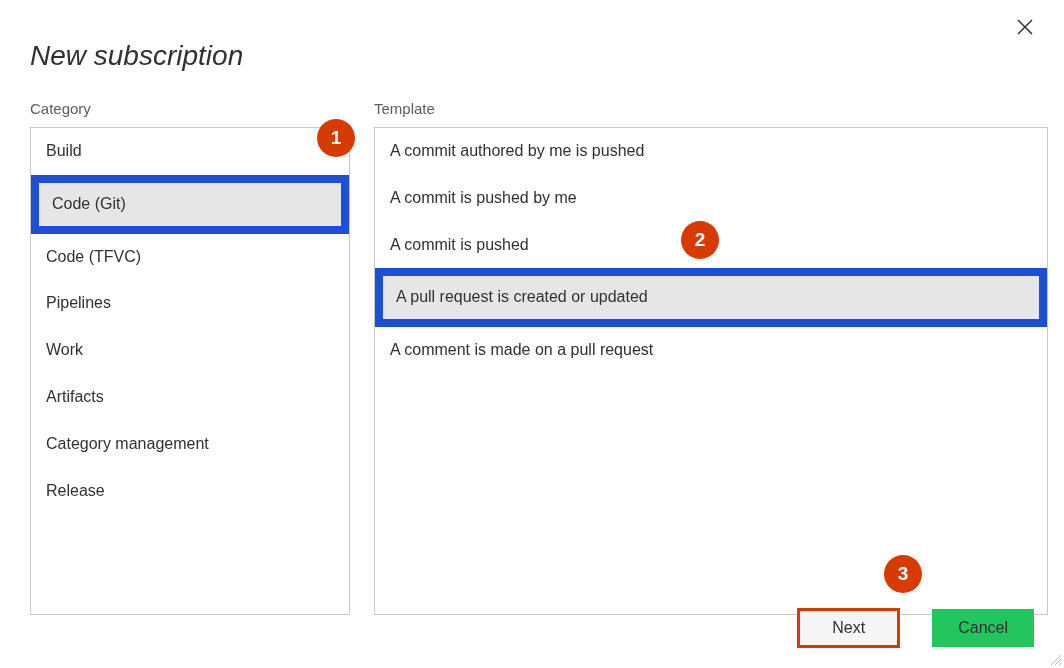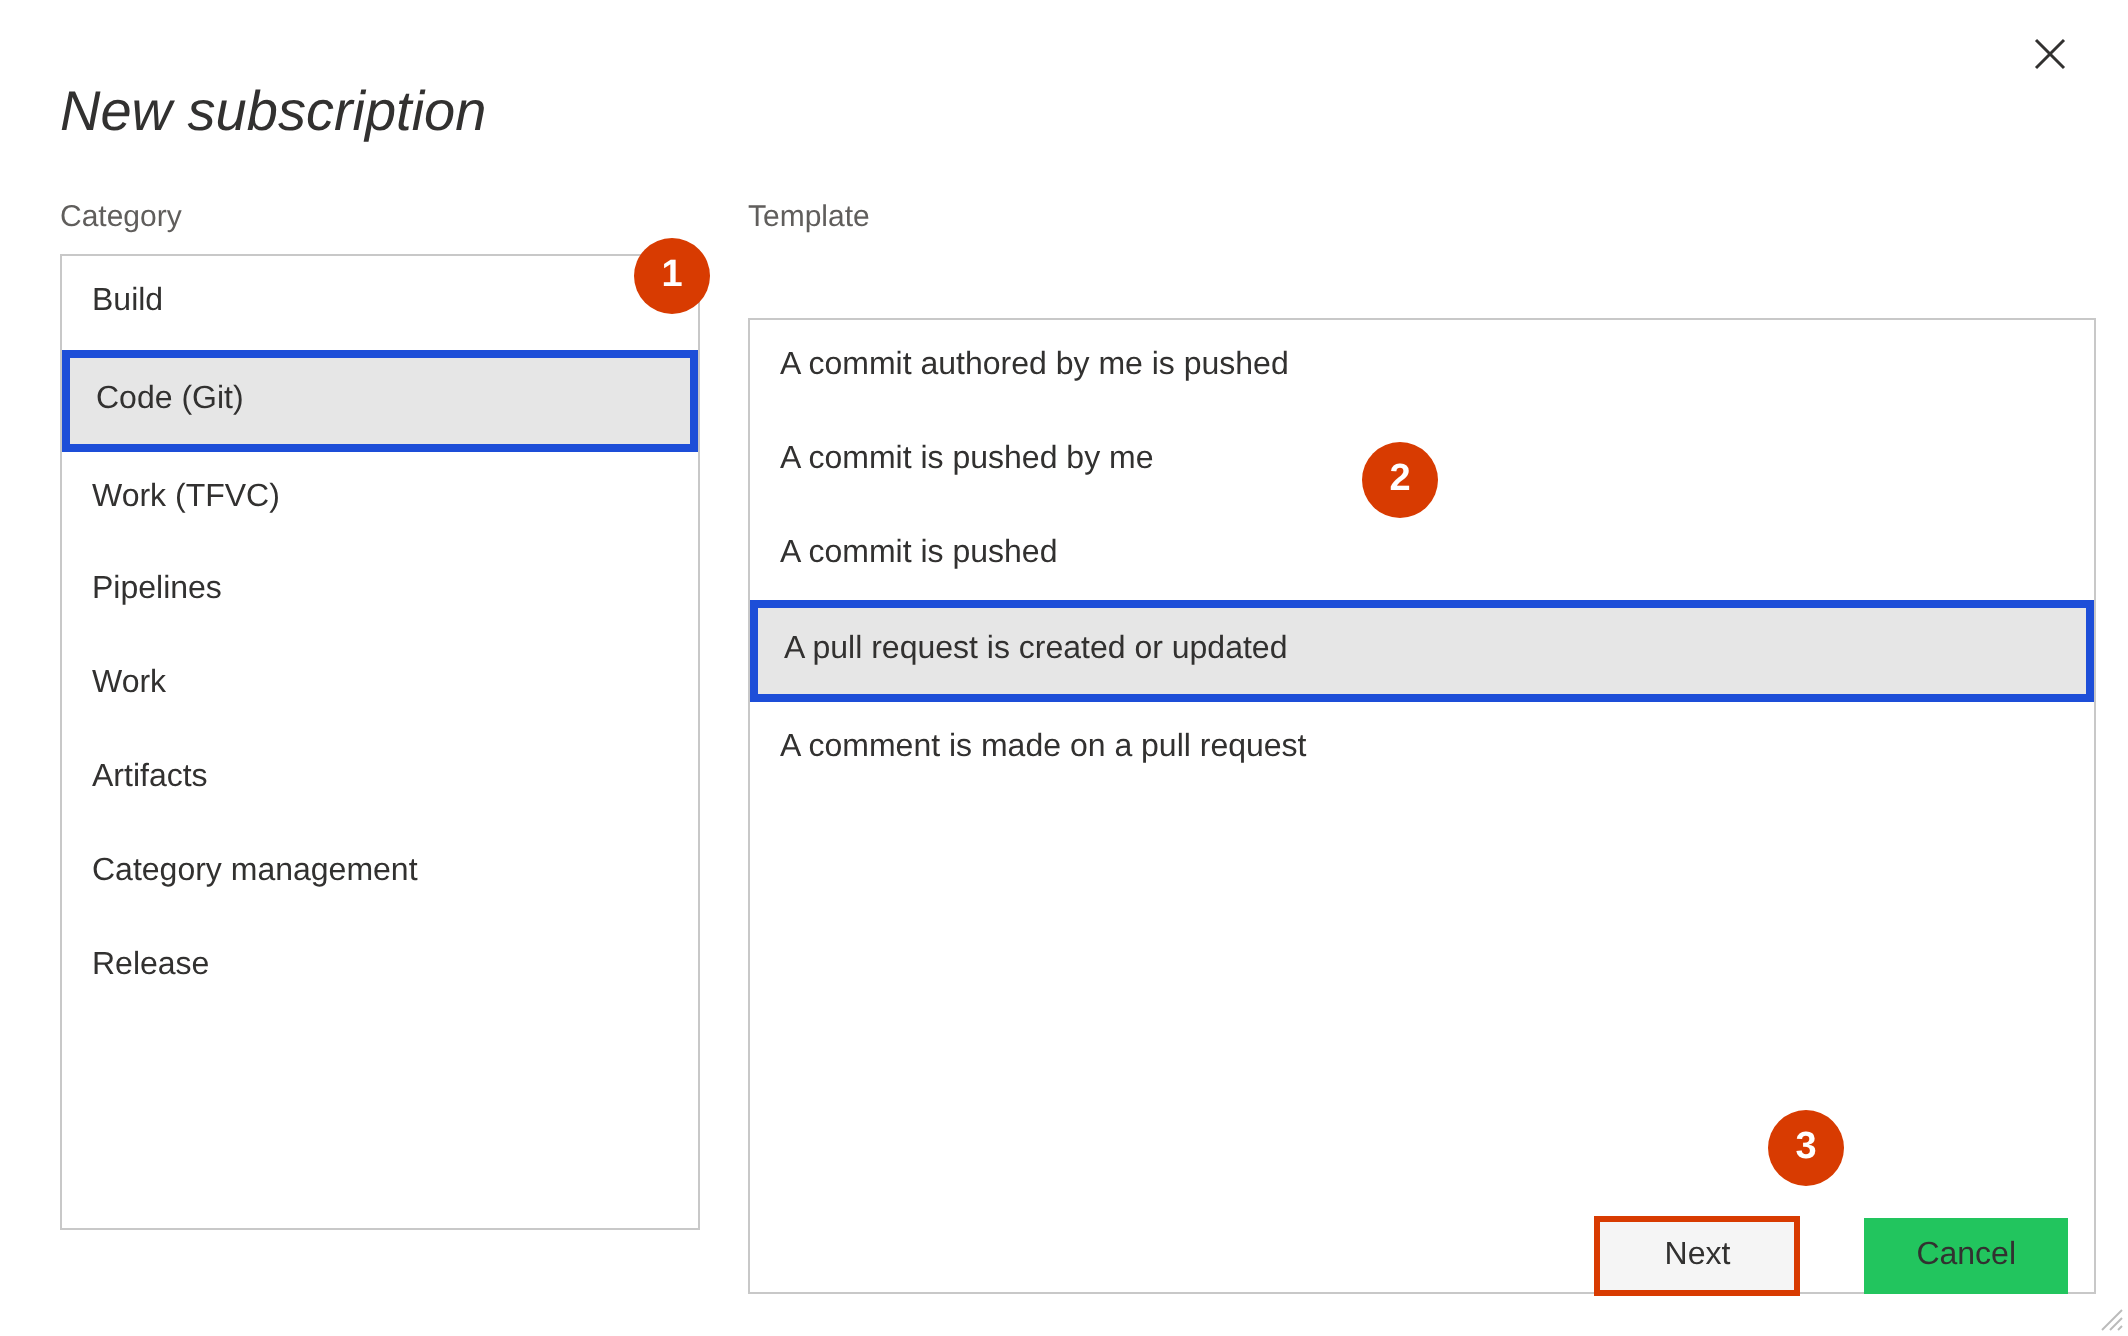--- a/index.html
+++ b/index.html
@@ -39,21 +39,21 @@
     .content-area {
       display: flex;
       padding: 28px 16px 0 30px;
       gap: 24px;
     }
     .column {
       display: flex;
       flex-direction: column;
     }
     .category-col { width: 320px; }
-    .template-col { flex: 1; gap: 32px; }
+    .template-col { flex: 1; }
     .col-label {
       font-size: 15px;
       color: #605e5c;
       margin-bottom: 10px;
       font-weight: 400;
     }
     .listbox {
       border: 1px solid #c8c8c8;
       background: #fff;
       height: 488px;
@@ -61,21 +61,21 @@
     }
     .list-item {
       padding: 11px 13px;
       font-size: 16px;
       color: #323130;
       cursor: pointer;
       border: 2px solid transparent;
       line-height: 1.3;
     }
     .list-item.highlighted {
-      border: 4px solid #1d4ed8;
+      border: 8px solid #1d4ed8;
       background: #e6e6e6;
     }
     .callout {
       position: absolute;
       width: 38px;
       height: 38px;
       background: #d83b01;
       border-radius: 50%;
       color: #fff;
       font-weight: 600;
@@ -130,21 +130,21 @@
 
 <h1 class="dialog-title">New subscription</h1>
 
 <div class="content-area">
 
   <div class="column category-col">
     <div class="col-label">Category</div>
     <div class="listbox">
       <div class="list-item">Build</div>
       <div class="list-item highlighted">Code (Git)</div>
-      <div class="list-item">Work (TFVC)</div>
+      <div class="list-item">Code (TFVC)</div>
       <div class="list-item">Pipelines</div>
       <div class="list-item">Work</div>
       <div class="list-item">Artifacts</div>
       <div class="list-item">Category management</div>
       <div class="list-item">Release</div>
     </div>
   </div>
 
   <div class="column template-col">
     <div class="col-label">Template</div>

